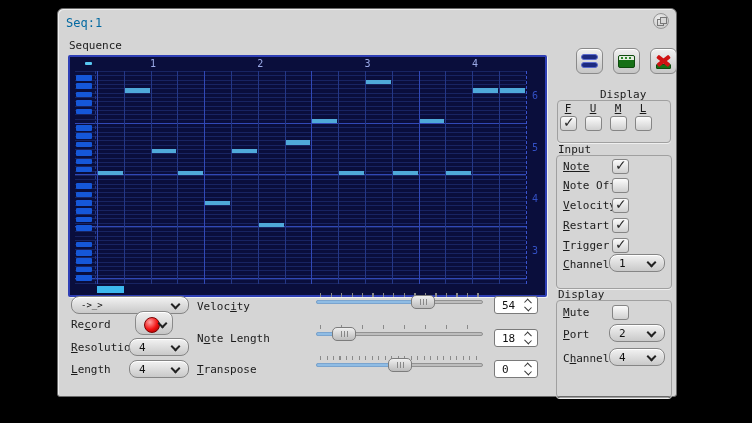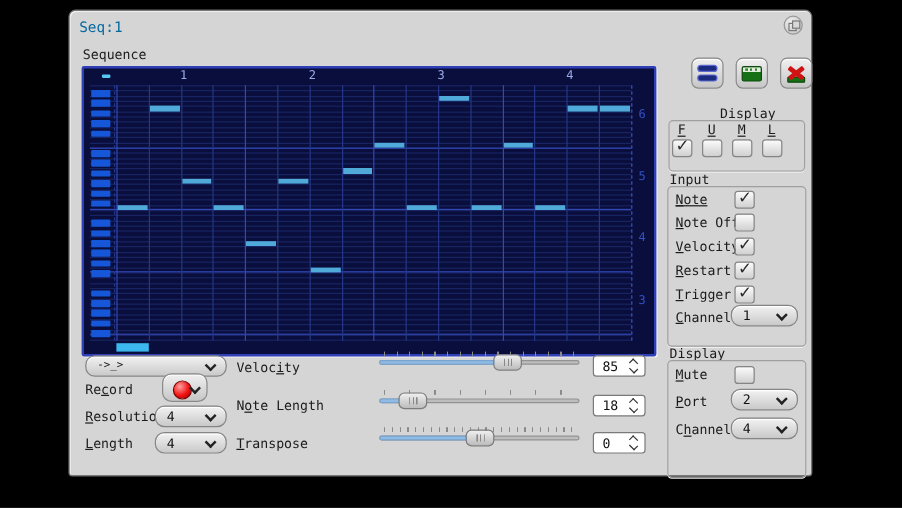--- a/index.html
+++ b/index.html
@@ -306,21 +306,21 @@
       <div class="handle" style="left: 16.39px;"></div>
     </div>
     <div class="slider" style="left:258px;top:347px;">
       <div class="ticks ticks-c"></div>
       <div class="groove"></div>
       <div class="fill" style="width: 83.5px;"></div>
       <div class="handle" style="left: 71.5px;"></div>
     </div>
 
     <div class="spin" style="left:436px;top:287px;">
-      <span>85</span>
+      <span>54</span>
       <span class="sup"></span>
       <span class="sdn"></span>
     </div>
     <div class="spin" style="left:436px;top:320px;">
       <span>18</span>
       <span class="sup"></span>
       <span class="sdn"></span>
     </div>
     <div class="spin" style="left:436px;top:351px;">
       <span>0</span>

